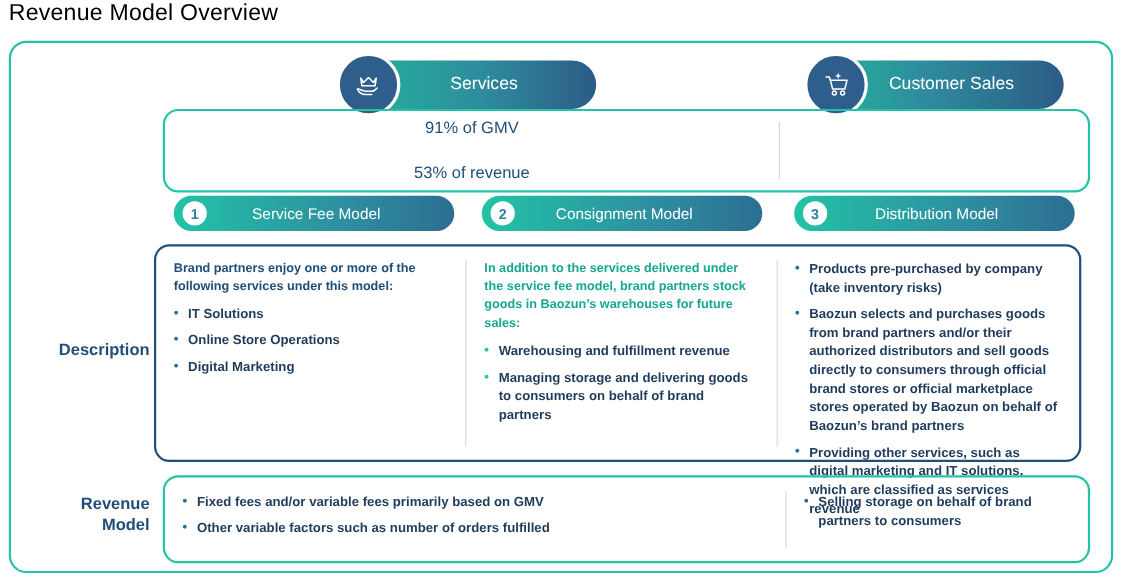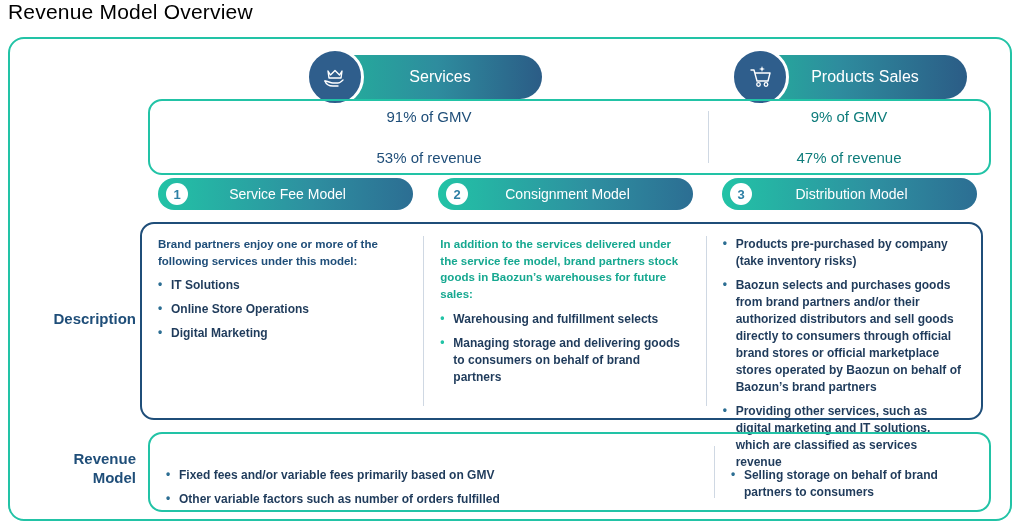--- a/index.html
+++ b/index.html
@@ -222,21 +222,20 @@
     width: 843px;
     height: 80px;
     border: 2px solid #22C3A6;
     border-radius: 14px;
     box-sizing: border-box;
     display: flex;
   }
   .rev-col {
     box-sizing: border-box;
     padding: 14px 16px 10px 16px;
-    margin-top: 19px;
   }
   .rev-col.c1 { width: 566px; }
   .rev-col.c2 { width: 275px; }
   .rev-sep {
     width: 1px;
     background: #cfd8e3;
     margin: 12px 0;
   }
   svg { display: block; }
 </style>
@@ -252,41 +251,37 @@
   <div class="pill-icon">
     <svg width="30" height="30" viewBox="0 0 30 30">
       <path d="M8 9 L10.5 13 L15 8.5 L19.5 13 L22 9 L21 16 L9 16 Z" fill="none" stroke="#fff" stroke-width="1.4" stroke-linejoin="round"></path>
       <path d="M5 19 C8 19 10 21 13 21 L18 21 C20 21 21 19.5 23 18" fill="none" stroke="#fff" stroke-width="1.4" stroke-linecap="round"></path>
       <path d="M5 19 C6 22 9 24 13 24 L18 24" fill="none" stroke="#fff" stroke-width="1.4" stroke-linecap="round"></path>
     </svg>
   </div>
 </div>
 
 <div class="pill pill-product">
-  <div class="pill-label">Products Sales</div>
+  <div class="pill-label">Customer Sales</div>
   <div class="pill-icon">
     <svg width="30" height="30" viewBox="0 0 30 30">
       <path d="M6 8 L9 8 L12 19 L23 19 L25 11 L10 11" fill="none" stroke="#fff" stroke-width="1.4" stroke-linejoin="round" stroke-linecap="round"></path>
       <circle cx="13.5" cy="22.5" r="1.8" fill="none" stroke="#fff" stroke-width="1.3"></circle>
       <circle cx="21" cy="22.5" r="1.8" fill="none" stroke="#fff" stroke-width="1.3"></circle>
       <path d="M17 4 L17.8 6.2 L20 7 L17.8 7.8 L17 10 L16.2 7.8 L14 7 L16.2 6.2 Z" fill="#fff"></path>
     </svg>
   </div>
 </div>
 
 <div class="gmv-box">
   <div class="gmv-half left">
     <div class="gmv-line">91% of GMV</div>
     <div class="gmv-line">53% of revenue</div>
   </div>
   <div class="gmv-divider"></div>
-  <div class="gmv-half">
-    <div class="gmv-line teal">9% of GMV</div>
-    <div class="gmv-line teal">47% of revenue</div>
-  </div>
 </div>
 
 <div class="tab tab1">
   <div class="tab-num">1</div>
   <div class="tab-label">Service Fee Model</div>
 </div>
 <div class="tab tab2">
   <div class="tab-num">2</div>
   <div class="tab-label">Consignment Model</div>
 </div>
@@ -304,21 +299,21 @@
     <ul class="bullets blue">
       <li>IT Solutions</li>
       <li>Online Store Operations</li>
       <li>Digital Marketing</li>
     </ul>
   </div>
   <div class="desc-sep"></div>
   <div class="desc-col c2">
     <div class="desc-head head-teal">In addition to the services delivered under the service fee model, brand partners stock goods in Baozun’s warehouses for future sales:</div>
     <ul class="bullets teal">
-      <li>Warehousing and fulfillment selects</li>
+      <li>Warehousing and fulfillment revenue</li>
       <li>Managing storage and delivering goods to consumers on behalf of brand partners</li>
     </ul>
   </div>
   <div class="desc-sep"></div>
   <div class="desc-col c3">
     <ul class="bullets blue">
       <li>Products pre-purchased by company (take inventory risks)</li>
       <li>Baozun selects and purchases goods from brand partners and/or their authorized distributors and sell goods directly to consumers through official brand stores or official marketplace stores operated by Baozun on behalf of Baozun’s brand partners</li>
       <li>Providing other services, such as digital marketing and IT solutions, which are classified as services revenue</li>
     </ul>

